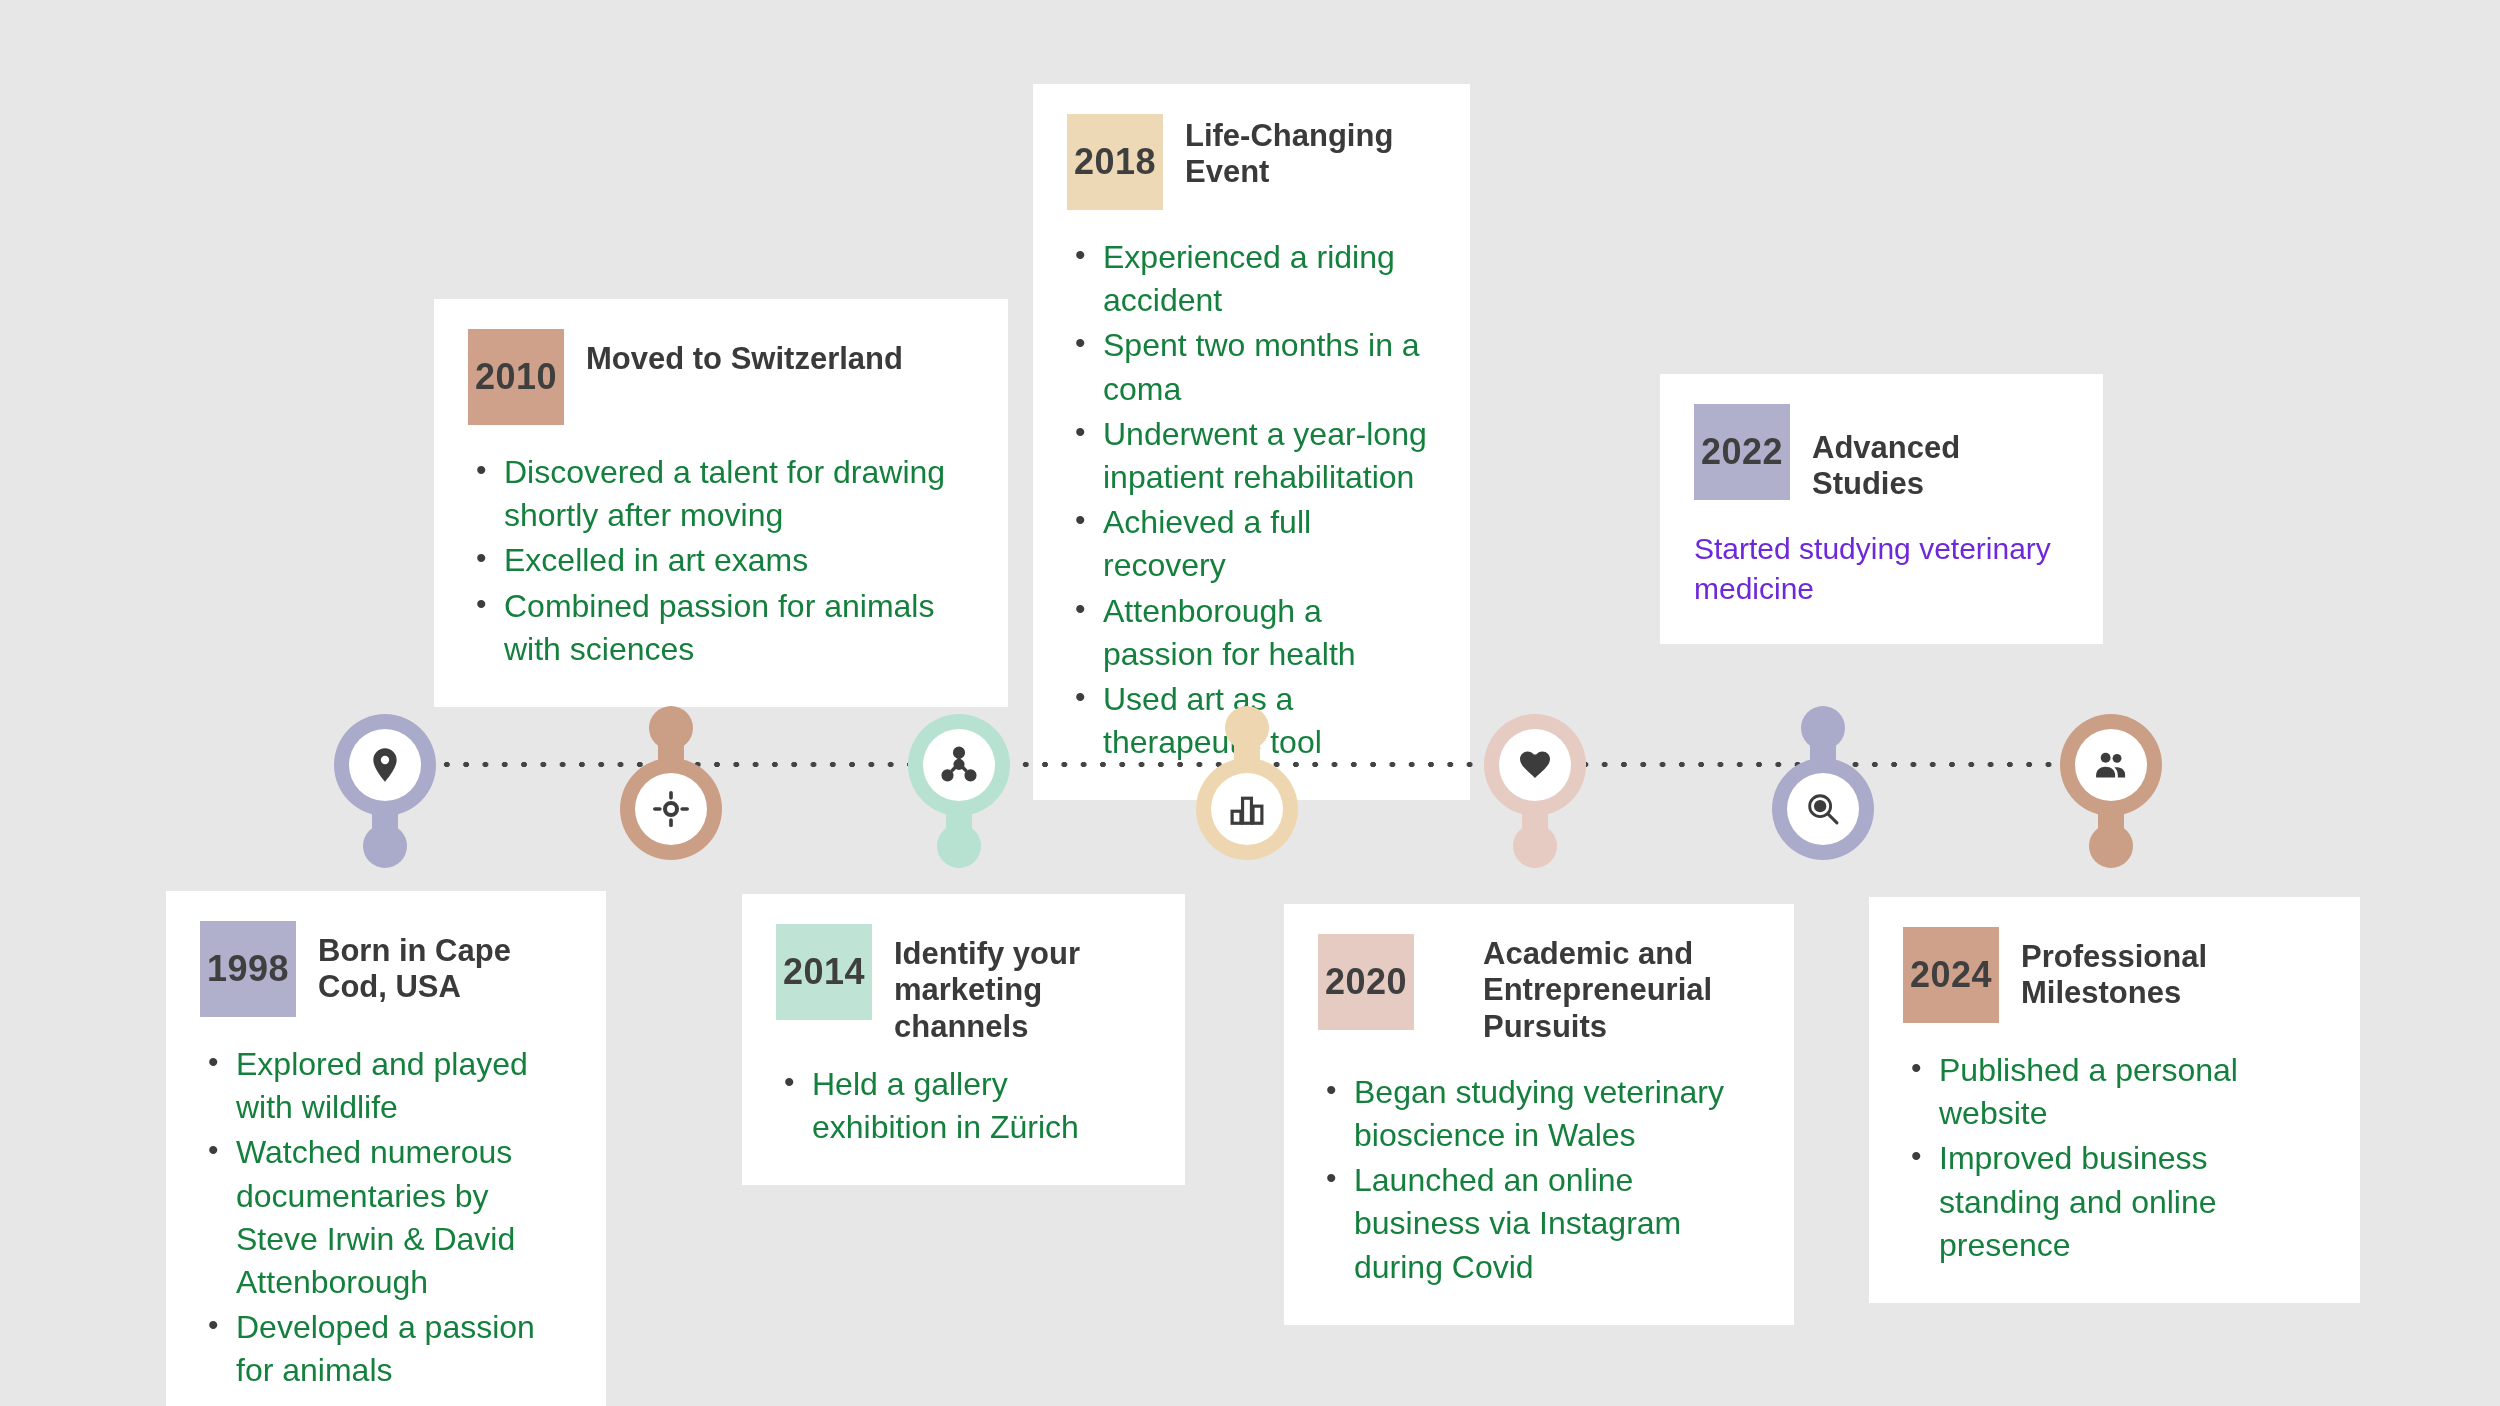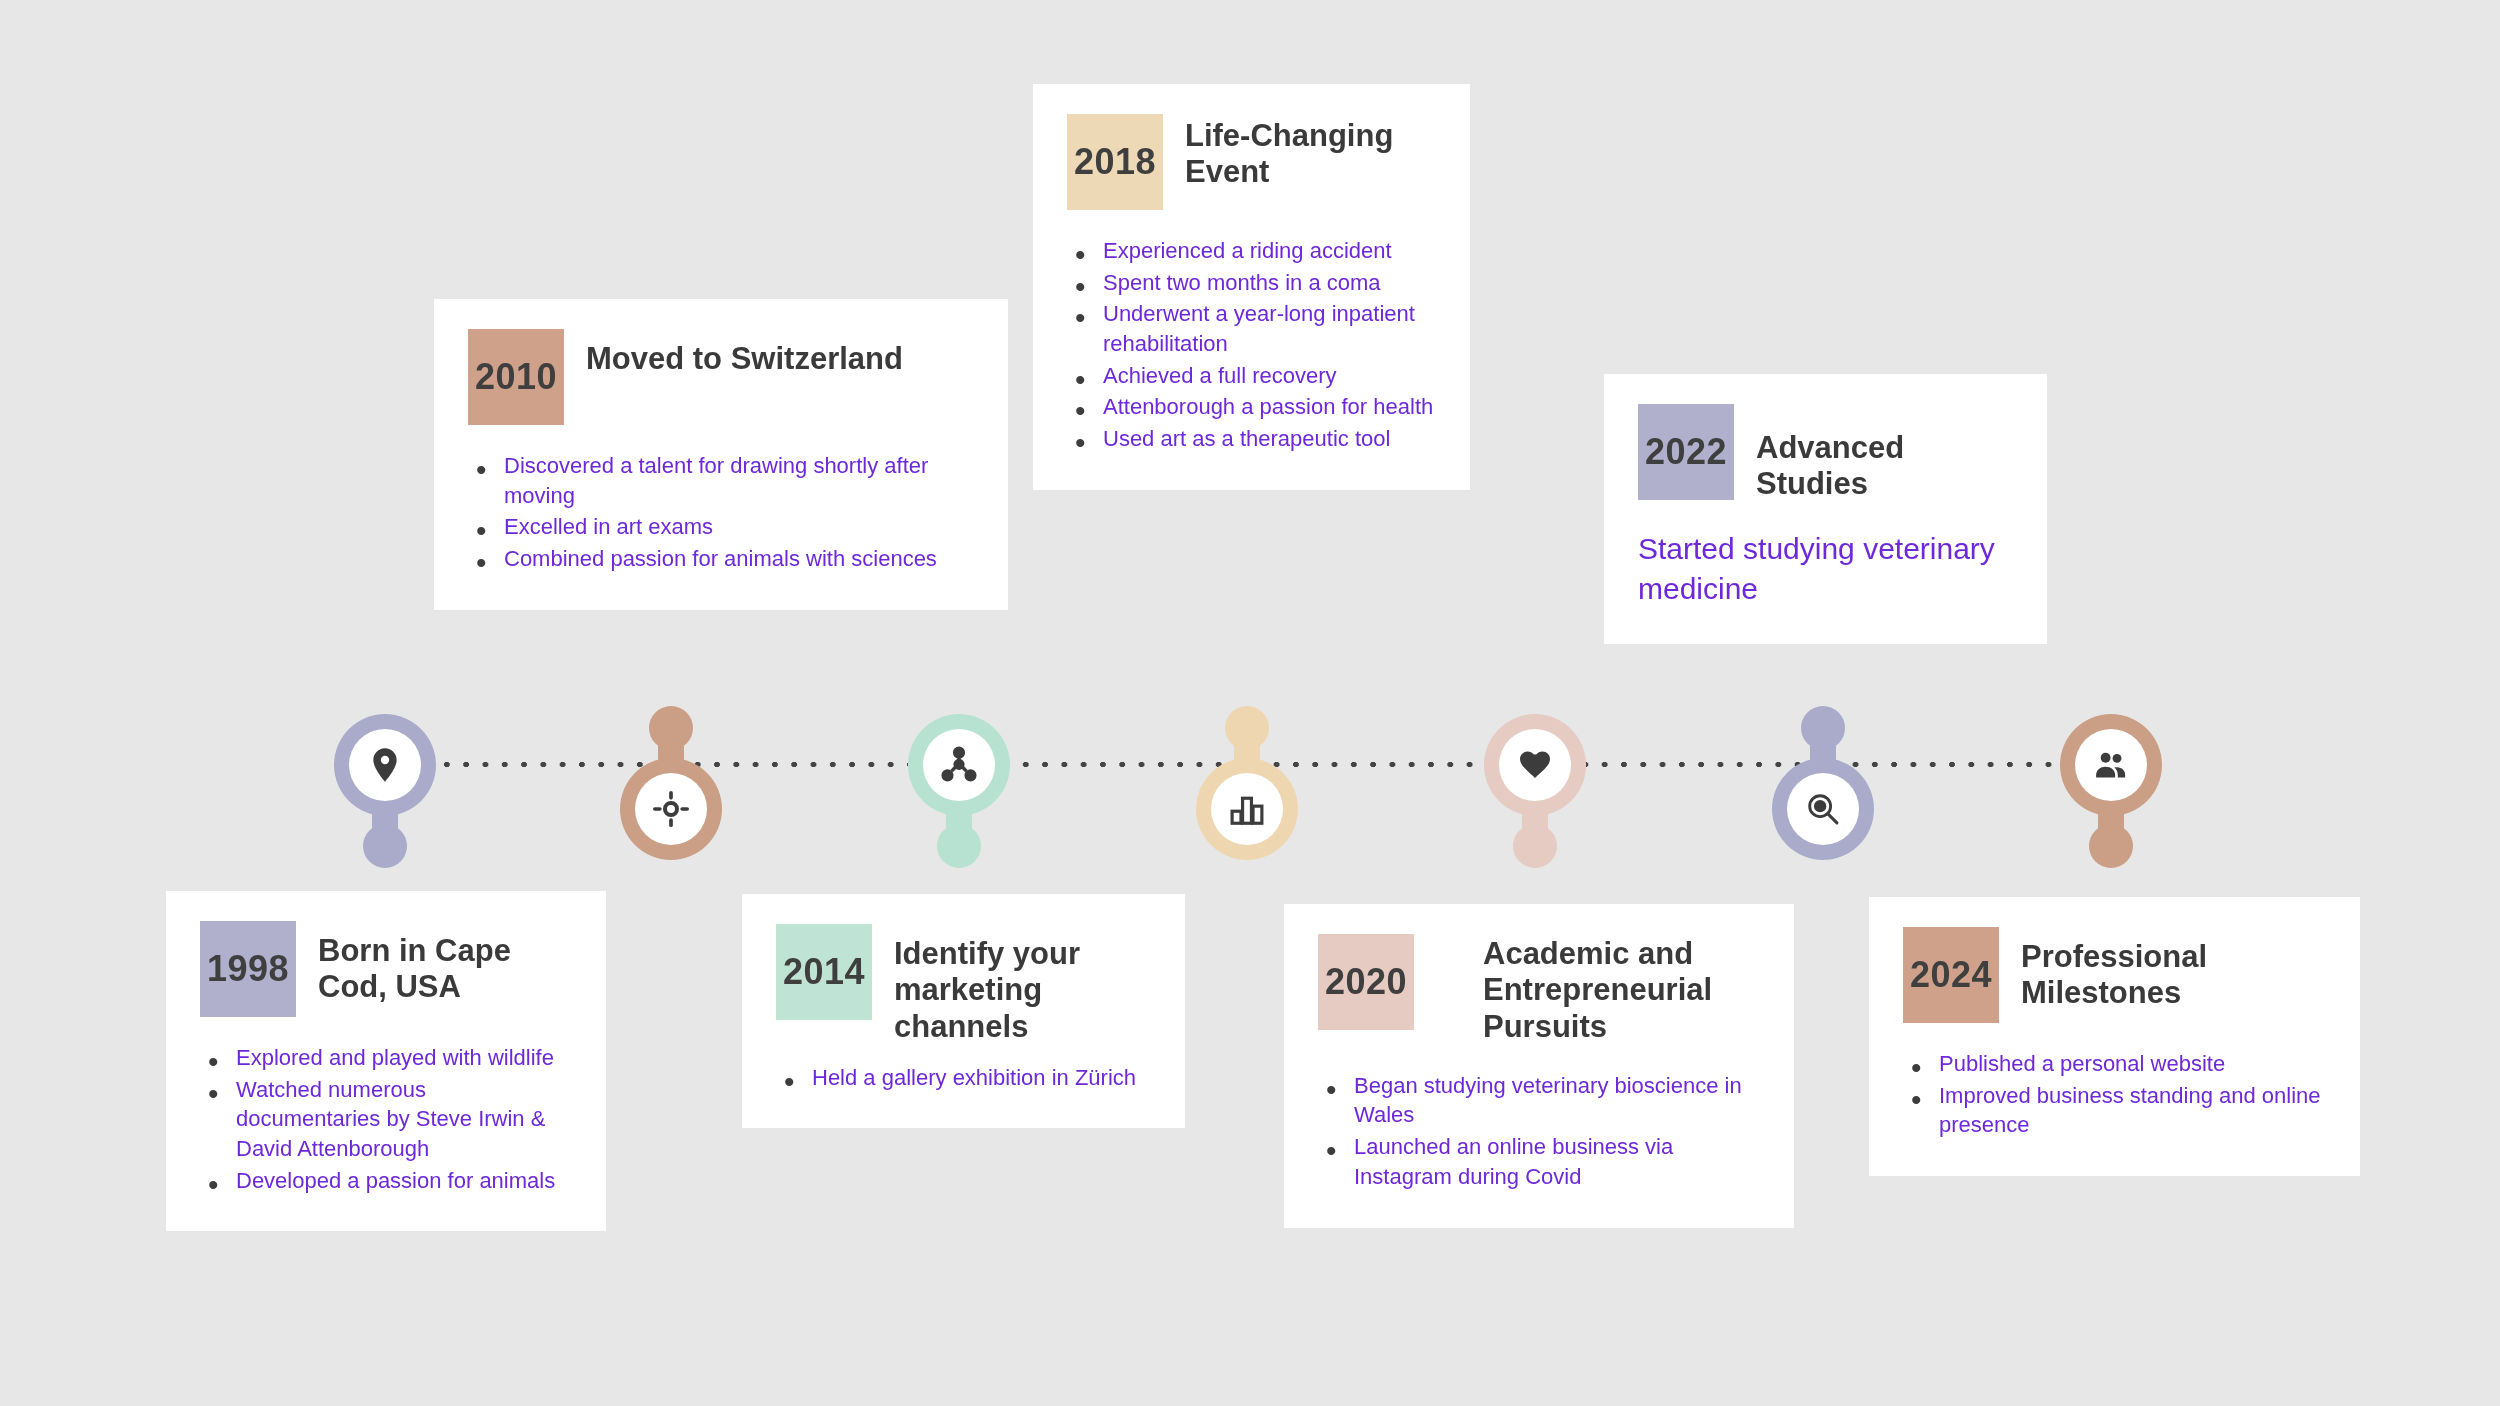--- a/index.html
+++ b/index.html
@@ -44,23 +44,23 @@
     line-height: 1.17;
     padding-top: 12px;
   }
   .card-body { margin-top: 26px; }
   .card-body ul {
     list-style: none;
   }
   .card-body li {
     position: relative;
     padding-left: 36px;
-    font-size: 22px;
+    font-size: 32px;
     line-height: 1.35;
-    color: #6d28d9;
+    color: #15803d;
     margin-bottom: 2px;
   }
   .card-body li::before {
     content: "\2022";
     position: absolute;
     left: 8px; top: -1px;
     font-size: 30px;
     color: #3d3d3d;
   }
   .card-body p.plain {
@@ -163,21 +163,21 @@
         <li>Experienced a riding accident</li>
         <li>Spent two months in a coma</li>
         <li>Underwent a year-long inpatient rehabilitation</li>
         <li>Achieved a full recovery</li>
         <li>Attenborough a passion for health</li>
         <li>Used art as a therapeutic tool</li>
       </ul>
     </div>
   </div>
 
-  <div class="card" style="left:1604px; top:374px; width:443px;">
+  <div class="card" style="left:1660px; top:374px; width:443px;">
     <div class="card-head">
       <div class="year-badge" style="background:#b0b0cd;">2022</div>
       <div class="card-title" style="padding-top:26px;">Advanced Studies</div>
     </div>
     <div class="card-body">
       <p class="plain">Started studying veterinary medicine</p>
     </div>
   </div>
 
   <div class="card" style="left:166px; top:891px; width:440px;">

